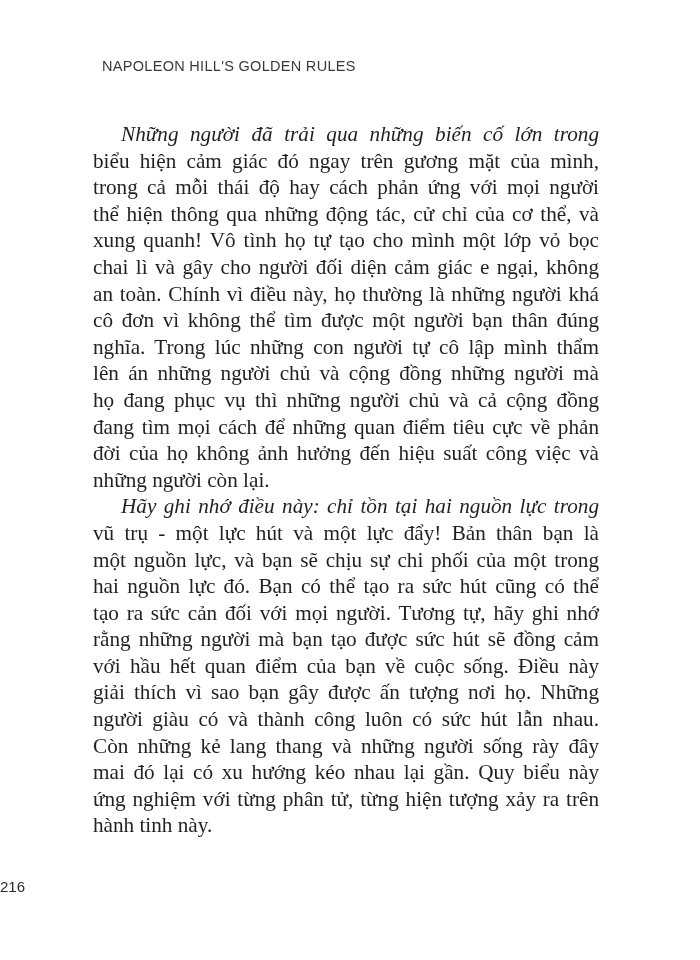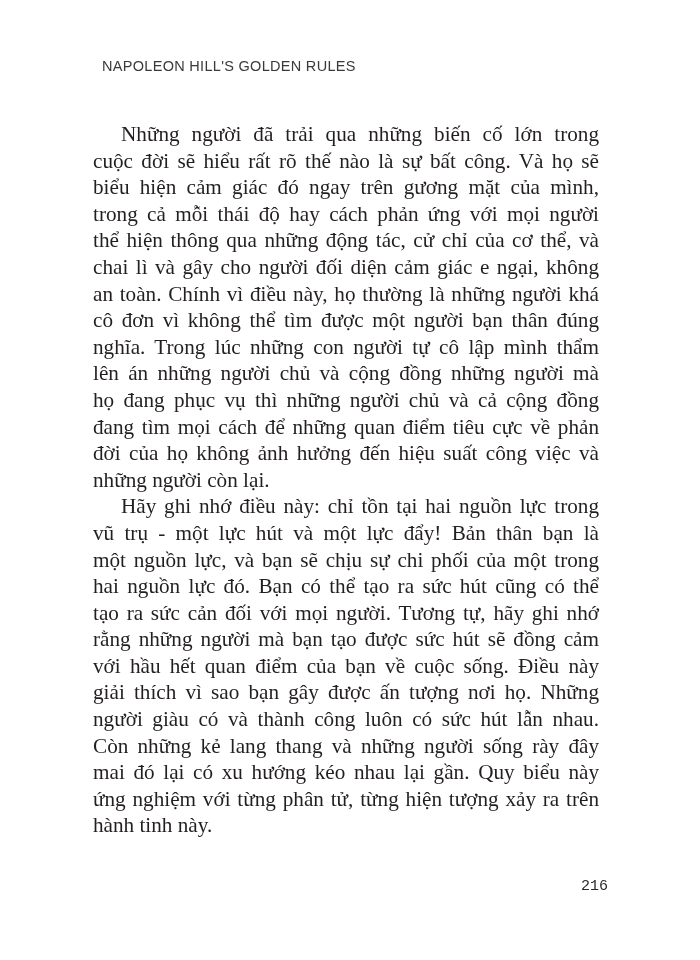--- a/index.html
+++ b/index.html
@@ -43,59 +43,60 @@
     }
     .body-text .line {
       display: block;
       text-align: justify;
       text-align-last: justify;
       white-space: nowrap;
       height: 26.6px;
     }
     .body-text .line.indent {
       padding-left: 28px;
+      font-style: italic;
     }
     .body-text .line.last {
       text-align-last: left;
     }
     .line-inner {
       display: inline-block;
       width: 100%;
       text-align: justify;
       text-align-last: justify;
     }
     .line.last .line-inner {
       text-align-last: left;
     }
     .page-number {
       position: absolute;
       left: 0;
       width: 608px;
       top: 878px;
-      text-align: right;
-      font-family: Liberation Mono, monospace;
+      text-align: left;
+      font-family: Liberation Sans, sans-serif;
       font-size: 15px;
       color: #2a2a2a;
     }
   </style>
 </head>
 <body>
 
 <div class="page">
 
   <div class="running-header">NAPOLEON HILL'S GOLDEN RULES</div>
 
   <div class="body-text">
 
     <div class="paragraph">
       <span class="line indent"><span class="line-inner">Những người đã trải qua những biến cố lớn trong</span></span>
-      <span class="line"><span class="line-inner">cuộc đời sẽ hiểu rất rõ thế nào là sự bất công. Và họ sẽ</span></span>
       <span class="line"><span class="line-inner">biểu hiện cảm giác đó ngay trên gương mặt của mình,</span></span>
       <span class="line"><span class="line-inner">trong cả mỗi thái độ hay cách phản ứng với mọi người</span></span>
       <span class="line"><span class="line-inner">thể hiện thông qua những động tác, cử chỉ của cơ thể, và</span></span>
+      <span class="line"><span class="line-inner">xung quanh! Vô tình họ tự tạo cho mình một lớp vỏ bọc</span></span>
       <span class="line"><span class="line-inner">chai lì và gây cho người đối diện cảm giác e ngại, không</span></span>
       <span class="line"><span class="line-inner">an toàn. Chính vì điều này, họ thường là những người khá</span></span>
       <span class="line"><span class="line-inner">cô đơn vì không thể tìm được một người bạn thân đúng</span></span>
       <span class="line"><span class="line-inner">nghĩa. Trong lúc những con người tự cô lập mình thẩm</span></span>
       <span class="line"><span class="line-inner">lên án những người chủ và cộng đồng những người mà</span></span>
       <span class="line"><span class="line-inner">họ đang phục vụ thì những người chủ và cả cộng đồng</span></span>
       <span class="line"><span class="line-inner">đang tìm mọi cách để những quan điểm tiêu cực về phản</span></span>
       <span class="line"><span class="line-inner">đời của họ không ảnh hưởng đến hiệu suất công việc và</span></span>
       <span class="line last"><span class="line-inner">những người còn lại.</span></span>
     </div>

